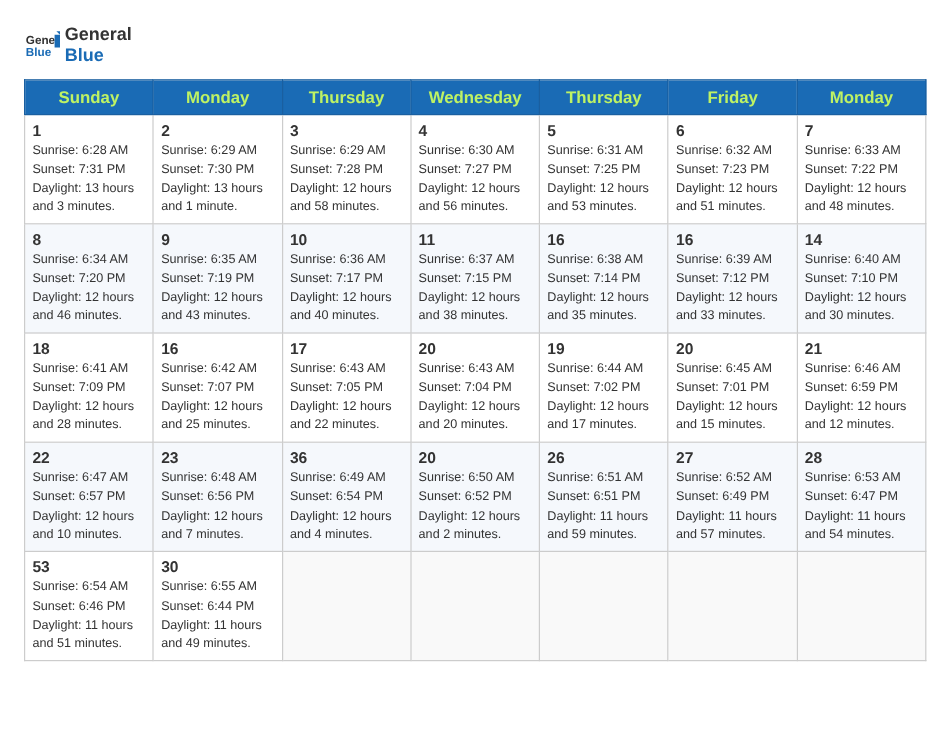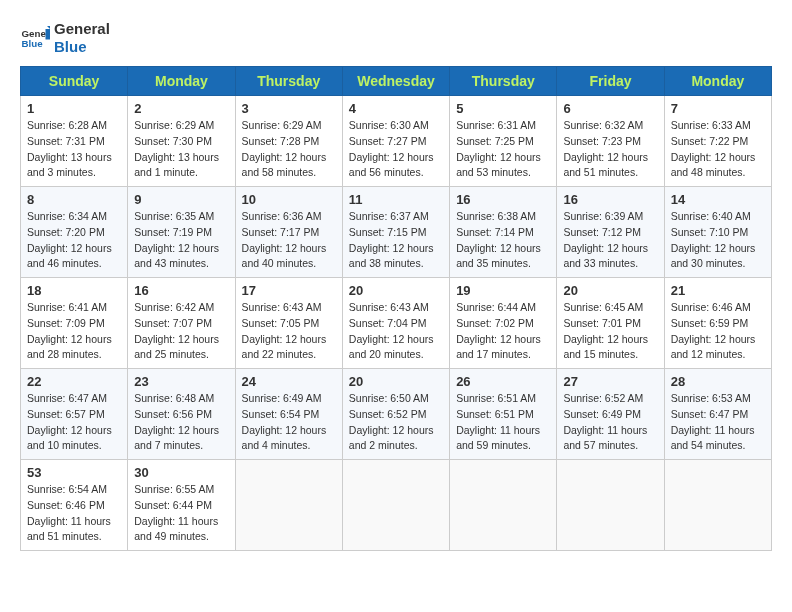--- a/index.html
+++ b/index.html
@@ -207,21 +207,21 @@
       <tr>
         <td>
           <span class="day-number">22</span>
           <div class="day-info">Sunrise: 6:47 AM<br>Sunset: 6:57 PM<br>Daylight: 12 hours<br>and 10 minutes.</div>
         </td>
         <td>
           <span class="day-number">23</span>
           <div class="day-info">Sunrise: 6:48 AM<br>Sunset: 6:56 PM<br>Daylight: 12 hours<br>and 7 minutes.</div>
         </td>
         <td>
-          <span class="day-number">24</span>
+          <span class="day-number">36</span>
           <div class="day-info">Sunrise: 6:49 AM<br>Sunset: 6:54 PM<br>Daylight: 12 hours<br>and 4 minutes.</div>
         </td>
         <td>
           <span class="day-number">20</span>
           <div class="day-info">Sunrise: 6:50 AM<br>Sunset: 6:52 PM<br>Daylight: 12 hours<br>and 2 minutes.</div>
         </td>
         <td>
           <span class="day-number">26</span>
           <div class="day-info">Sunrise: 6:51 AM<br>Sunset: 6:51 PM<br>Daylight: 11 hours<br>and 59 minutes.</div>
         </td>

